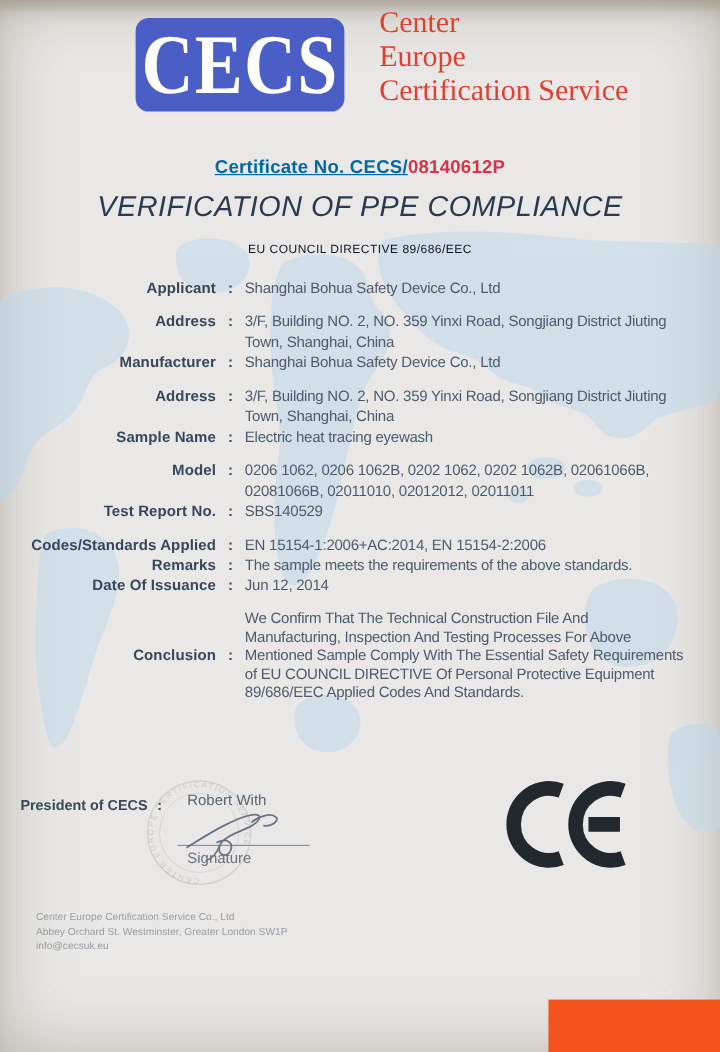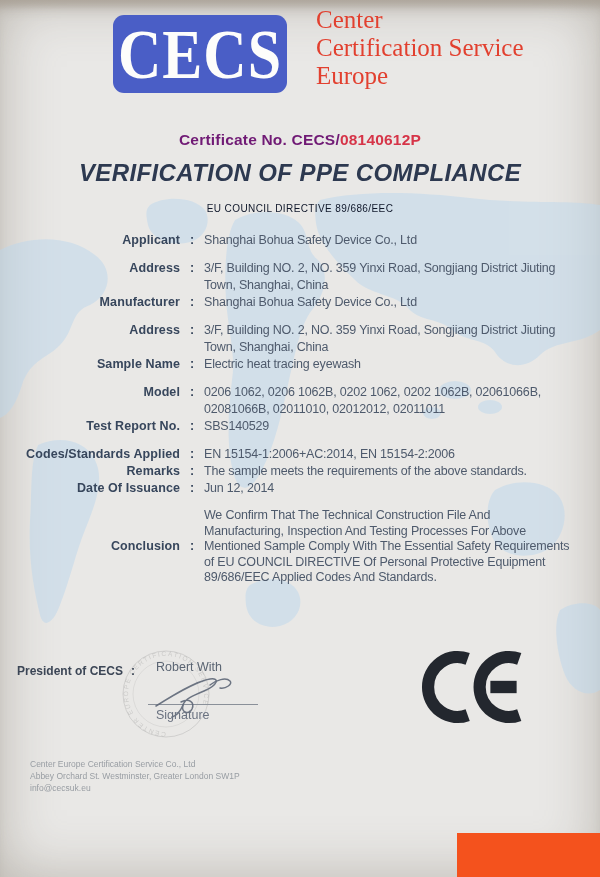--- a/index.html
+++ b/index.html
@@ -16,24 +16,24 @@
   
   .logo-box{position:absolute;left:113px;top:15px;width:174px;height:78px;
     background:#4a5ec6;display:flex;align-items:center;justify-content:center;border-radius:11px;}
   .logo-text{font-family:"Liberation Serif", serif;font-weight:bold;color:#fdfdfb;
     font-size:60px;line-height:1;transform:scaleY(1.18);letter-spacing:1px;}
   .org{position:absolute;left:300px;top:6px;color:#e2402f;
     font-family:"Liberation Serif", serif;font-size:25px;line-height:28px;margin-left:16px;}
   
   .cert-line{position:absolute;top:131px;left:0;width:100%;text-align:center;
     font-size:15.5px;font-weight:bold;letter-spacing:.2px;}
-  .cert-prefix{color:#701a75;}
+  .cert-prefix{color:#0369a1;text-decoration:underline;}
   .cert-num{color:#d63448;}
   .title{position:absolute;top:159px;left:0;width:100%;text-align:center;
-    font-size:24px;font-weight:bold;font-style:italic;color:#2d3950;letter-spacing:.4px;}
+    font-size:24px;font-weight:normal;font-style:italic;color:#2d3950;letter-spacing:.4px;}
   .directive{position:absolute;top:203px;left:0;width:100%;text-align:center;
     font-size:10px;color:#0f172a;letter-spacing:.4px;}
   
   .fields{position:absolute;top:232px;left:0;width:600px;color:#4e5a6c;}
   .row{display:grid;grid-template-columns:180px 24px 368px;font-size:12.5px;line-height:17px;}
   .row.gap{margin-top:11px;}
   .row.gap-lg{}
   .row .lbl{font-weight:bold;color:#37465c;text-align:right;letter-spacing:.1px;}
   .row .col{text-align:center;font-weight:bold;color:#37465c;}
   .row .val{letter-spacing:-.2px;}
@@ -76,22 +76,22 @@
       <path d="M250,400 C268,390 290,393 298,407 C305,421 296,437 280,441 C262,445 248,435 246,420 C245,410 245,405 250,400 Z"></path>
       <path d="M560,425 C575,415 595,417 600,425 L600,505 C588,513 572,507 565,490 C558,473 552,440 560,425 Z"></path>
     </g>
   </svg>
 
   <div class="logo-box">
     <span class="logo-text">CECS</span>
   </div>
   <div class="org">
     <div>Center</div>
+    <div>Europe</div>
     <div>Certification Service</div>
-    <div>Europe</div>
   </div>
 
   <div class="cert-line"><span class="cert-prefix">Certificate No. CECS/</span><span class="cert-num">08140612P</span></div>
 
   <div class="title">VERIFICATION OF PPE COMPLIANCE</div>
   <div class="directive">EU COUNCIL DIRECTIVE 89/686/EEC</div>
 
   <div class="fields">
     <div class="row">
       <span class="lbl">Applicant</span>

